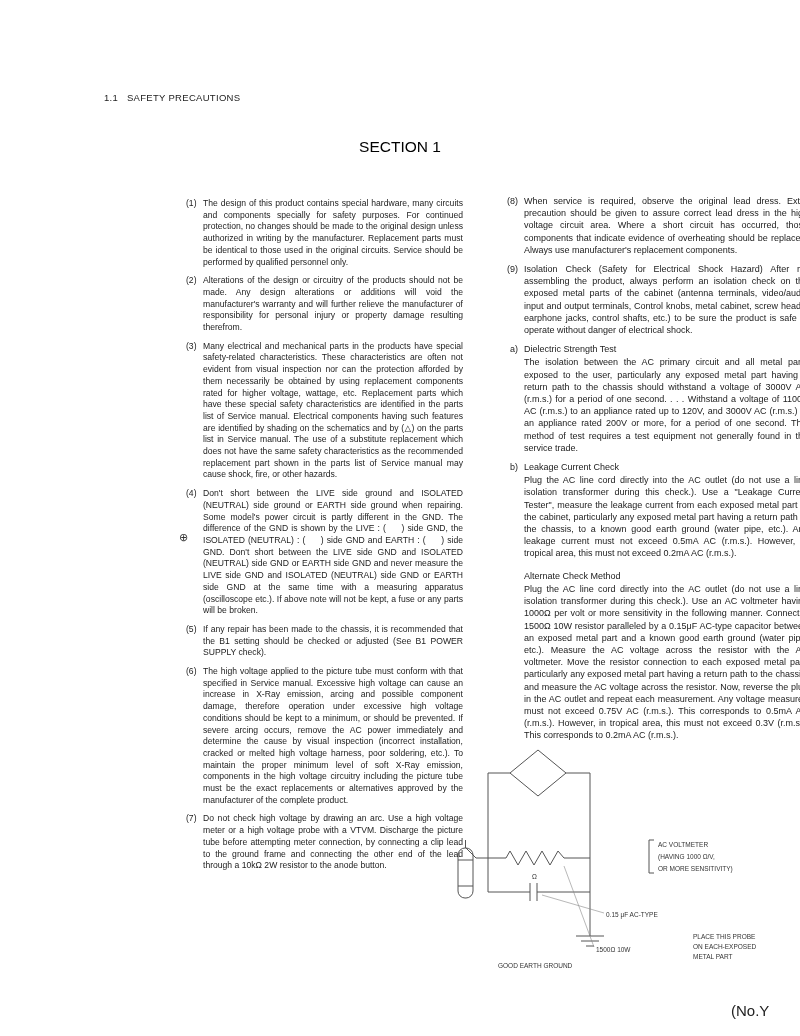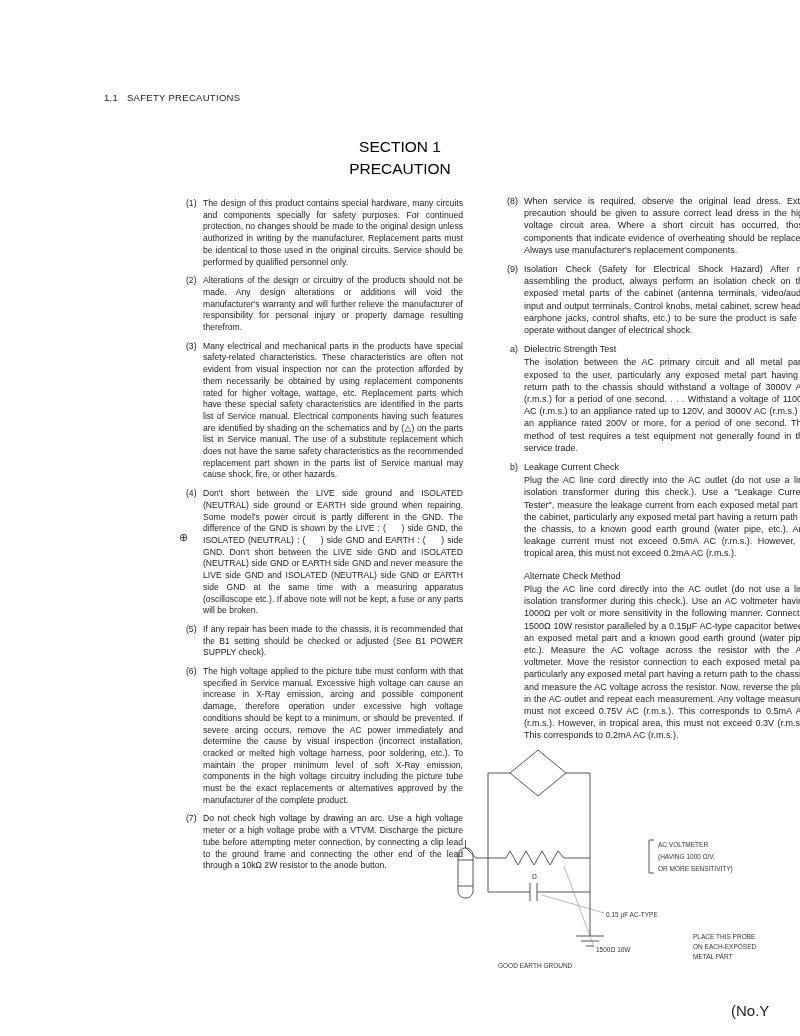--- a/index.html
+++ b/index.html
@@ -44,21 +44,20 @@
 </head>
 <body>
 
 <div id="page">
 
 
   <div class="section-label">1.1&nbsp;&nbsp; SAFETY PRECAUTIONS</div>
 
   <div class="page-title">
     <div>SECTION 1</div>
-    <div>PRECAUTION</div>
   </div>
 
   <div class="margin-symbol">⊕</div>
 
   <div class="col col-left">
     <div class="item">
       <span class="num">(1)</span>
       <div class="txt">The design of this product contains special hardware, many circuits and components specially for safety purposes. For continued protection, no changes should be made to the original design unless authorized in writing by the manufacturer. Replacement parts must be identical to those used in the original circuits. Service should be performed by qualified personnel only.</div>
     </div>
     <div class="item">

